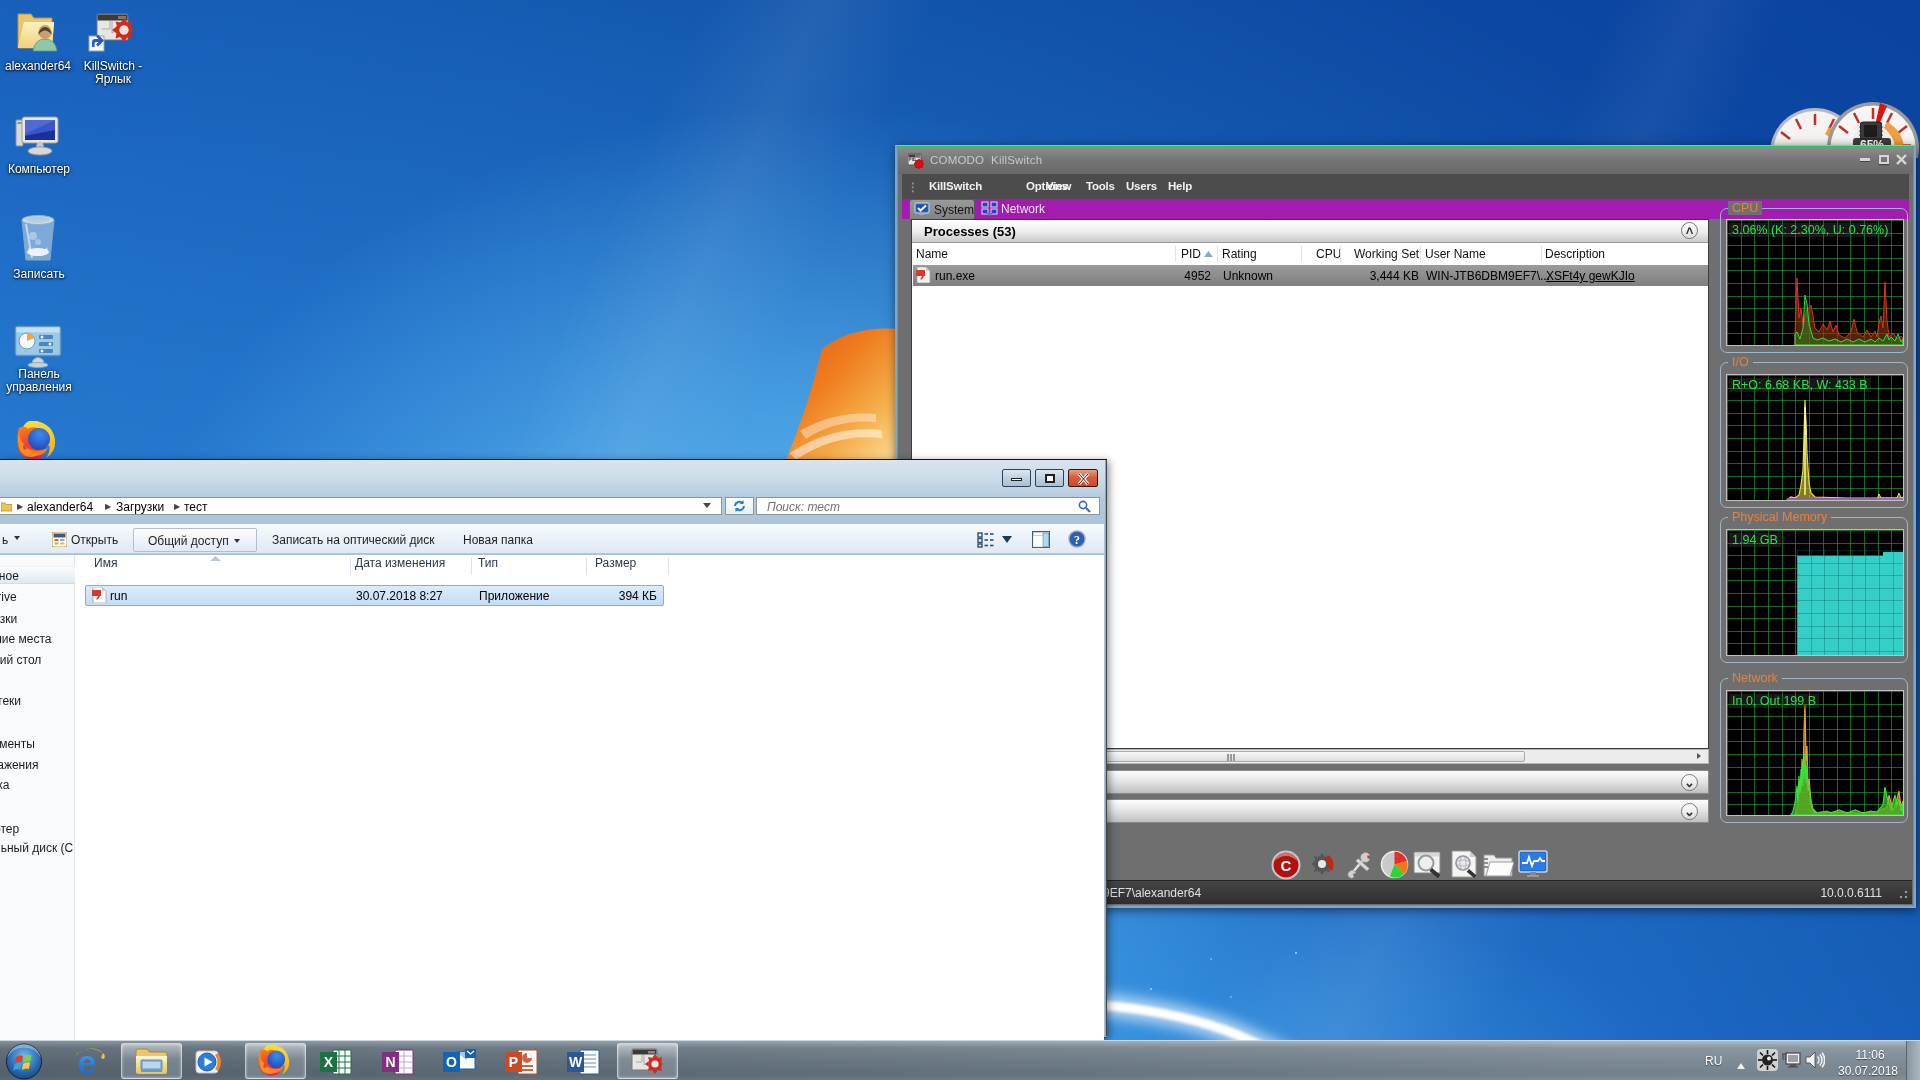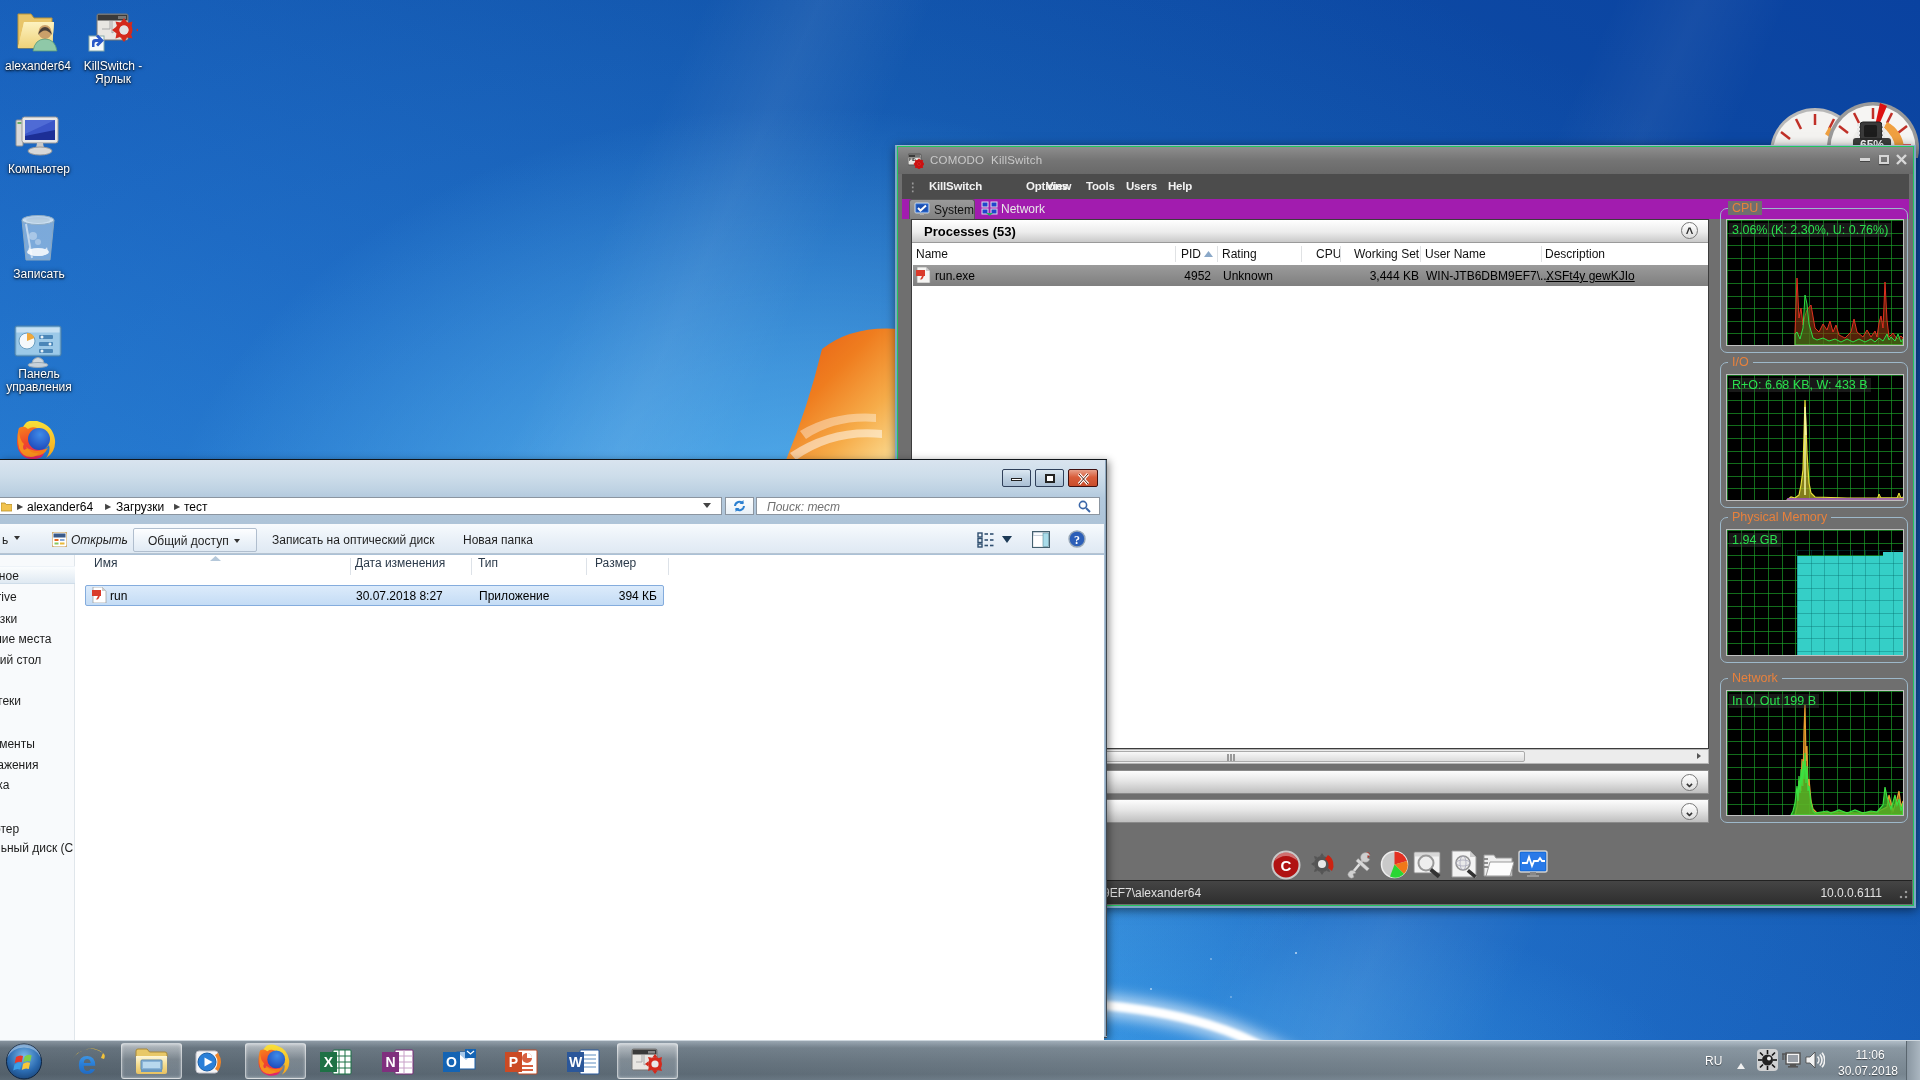--- a/index.html
+++ b/index.html
@@ -523,21 +523,21 @@
       <span style="position:absolute;left:2px;top:8px;">ь</span>
       <span style="position:absolute;left:14px;top:11px;width:0;height:0;border:3.5px solid transparent;border-top:4.5px solid #333;"></span>
       <svg style="position:absolute;left:52px;top:7px;" width="15" height="15" viewBox="0 0 15 15">
         <rect x="0" y="0" width="15" height="15" rx="2" fill="#fff" stroke="#c09040"></rect>
         <rect x="1.5" y="1.5" width="12" height="4" fill="#3a5a8a"></rect>
         <rect x="2.5" y="7" width="4" height="2" fill="#e86820"></rect>
           <rect x="8" y="7" width="4.5" height="2" fill="#88a8d8"></rect>
         <rect x="2.5" y="10.5" width="4" height="2" fill="#88c860"></rect>
           <rect x="8" y="10.5" width="4.5" height="2" fill="#e8b838"></rect>
       </svg>
-      <span style="position:absolute;left:71px;top:8px;font-style:italic;">Открыть</span>
+      <span style="position:absolute;left:71px;top:8px;">Открыть</span>
       <div style="position:absolute;left:133px;top:3px;width:124px;height:24px;border:1px solid #b0bece;border-radius:2px;background:linear-gradient(#fdfeff,#eef4fa 50%,#e0eaf4);">
         <span style="position:absolute;left:14px;top:5px;">Общий доступ</span>
         <span style="position:absolute;left:100px;top:10px;width:0;height:0;border:3.5px solid transparent;border-top:4.5px solid #333;"></span>
       </div>
       <span style="position:absolute;left:272px;top:8px;">Записать на оптический диск</span>
       <span style="position:absolute;left:463px;top:8px;">Новая папка</span>
       <svg style="position:absolute;left:977px;top:7px;" width="17" height="16" viewBox="0 0 17 16">
         <g fill="none" stroke="#2f4f6f" stroke-width="1.4">
           <rect x="1" y="1" width="4" height="4"></rect>
             <rect x="1" y="6.5" width="4" height="4"></rect>

